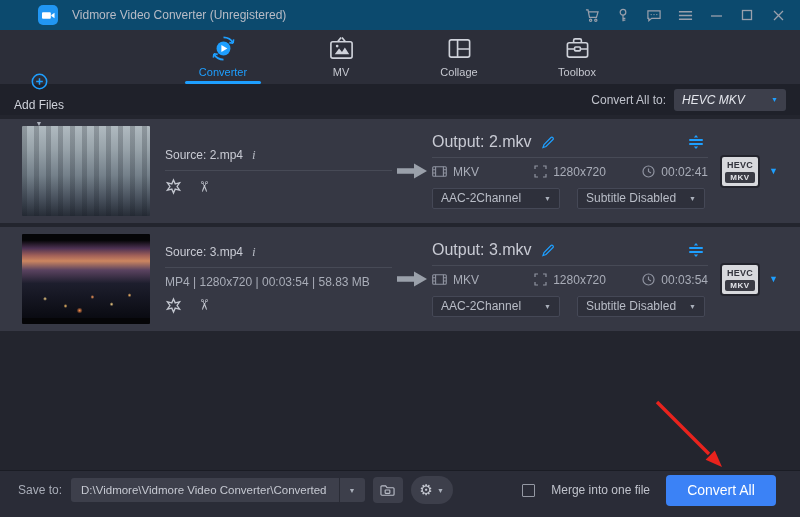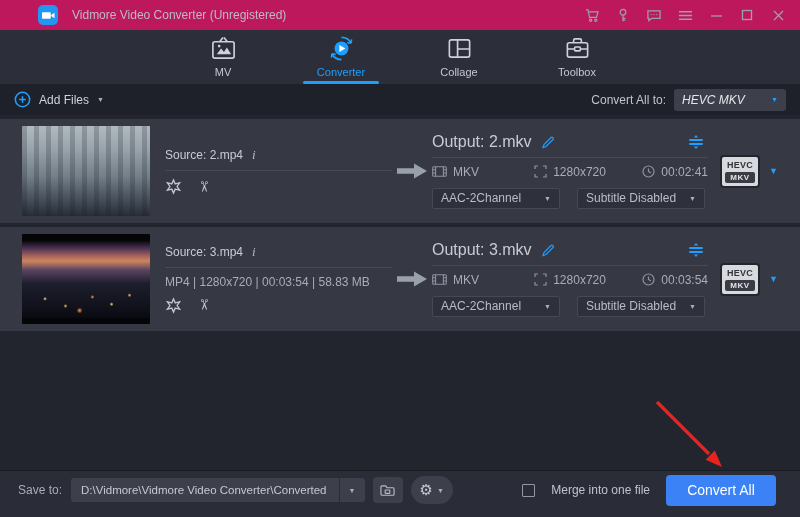--- a/index.html
+++ b/index.html
@@ -7,21 +7,21 @@
   body {
     font-family: "Liberation Sans", sans-serif;
     background: #23252e;
     color: #c9cbd4;
     position: relative;
   }
   .window { width: 800px; height: 517px; position: relative; display: flex; flex-direction: column; }
 
   
   .titlebar {
-    height: 30px; background: #be185d; display: flex; align-items: center;
+    height: 30px; background: #0c4a6e; display: flex; align-items: center;
     padding: 0 10px; flex: none;
   }
   .app-icon {
     width: 20px; height: 20px; border-radius: 5px; background: #2196f3;
     display: flex; align-items: center; justify-content: center; margin: 0 14px 0 28px;
   }
   .titlebar-title { font-size: 12px; color: #b9bcc6; }
   .titlebar-right { margin-left: auto; display: flex; align-items: center; gap: 7px; }
   .tb-btn {
     width: 24px; height: 22px; display: flex; align-items: center; justify-content: center;
@@ -44,21 +44,21 @@
     content: ""; position: absolute; left: -6px; right: -6px; bottom: 0;
     height: 3px; background: #1e9fff; border-radius: 2px;
   }
   .nav-icon { height: 27px; display: flex; align-items: center; }
 
   
   .toolbar {
     height: 31px; background: #1f212a; flex: none; position: relative;
     display: flex; align-items: center; padding: 0 14px;
   }
-  .addfiles { display: flex; align-items: center; gap: 8px; }
+  .addfiles { display: flex; align-items: center; gap: 8px; flex-direction: column; }
   .addfiles-label { font-size: 12px; color: #cfd2da; }
   .caret { font-size: 7px; color: #aab0bb; }
   .mid-tabs {
     position: absolute; left: 50%; top: 0; bottom: 0; transform: translateX(-50%);
     display: flex; align-items: center; gap: 26px;
   }
   .pill-tab {
     background: #15161d; color: #e8e9ee; font-size: 12px;
     padding: 4px 18px; border-radius: 12px;
   }
@@ -224,43 +224,43 @@
       </span>
       <span class="tb-btn">
         <svg width="13" height="13" viewBox="0 0 13 13" stroke="#9aa0ac" stroke-width="1.3">
             <path d="M2 2 L11 11 M11 2 L2 11"></path>
           </svg>
       </span>
     </div>
   </div>
 
   <div class="navbar">
-    <div class="nav-tab">
-      <span class="nav-icon">
-        <svg width="27" height="27" viewBox="0 0 28 28" fill="none" stroke="#cfd2da" stroke-width="1.7">
-            <path d="M10 7 L13.5 2.5 M18 7 L14.5 2.5"></path>
-            <rect x="3" y="7" width="22" height="17" rx="2"></rect>
-            <path d="M7 20 l4.5 -6 3 3.5 3 -4.5 4.5 7 Z" fill="#cfd2da" stroke="none"></path>
-            <circle cx="9.5" cy="11.5" r="1.4" fill="#cfd2da" stroke="none"></circle>
-          </svg>
-      </span>
-      <span class="nav-label">MV</span>
-    </div>
     <div class="nav-tab active">
       <span class="nav-icon">
         <svg width="27" height="27" viewBox="0 0 28 28">
             <path d="M14 2.5 a11.5 11.5 0 0 1 10 5.8" fill="none" stroke="#1e9fff" stroke-width="2"></path>
             <path d="M24 8.5 l0.5 -4 M24 8.5 l-4 -0.6" stroke="#1e9fff" stroke-width="1.6" fill="none"></path>
             <path d="M14 25.5 a11.5 11.5 0 0 1 -10 -5.8" fill="none" stroke="#1e9fff" stroke-width="2"></path>
             <path d="M4 19.5 l-0.5 4 M4 19.5 l4 0.6" stroke="#1e9fff" stroke-width="1.6" fill="none"></path>
             <circle cx="14" cy="14" r="7.2" fill="#1e9fff"></circle>
             <path d="M11.8 10.4 L18 14 L11.8 17.6 Z" fill="#ffffff"></path>
           </svg>
       </span>
       <span class="nav-label">Converter</span>
+    </div>
+    <div class="nav-tab">
+      <span class="nav-icon">
+        <svg width="27" height="27" viewBox="0 0 28 28" fill="none" stroke="#cfd2da" stroke-width="1.7">
+            <path d="M10 7 L13.5 2.5 M18 7 L14.5 2.5"></path>
+            <rect x="3" y="7" width="22" height="17" rx="2"></rect>
+            <path d="M7 20 l4.5 -6 3 3.5 3 -4.5 4.5 7 Z" fill="#cfd2da" stroke="none"></path>
+            <circle cx="9.5" cy="11.5" r="1.4" fill="#cfd2da" stroke="none"></circle>
+          </svg>
+      </span>
+      <span class="nav-label">MV</span>
     </div>
     <div class="nav-tab">
       <span class="nav-icon">
         <svg width="27" height="27" viewBox="0 0 28 28" fill="none" stroke="#cfd2da" stroke-width="1.7">
             <rect x="3.5" y="5" width="21" height="18" rx="2"></rect>
             <path d="M12 5 V23 M12 14.5 H24.5"></path>
           </svg>
       </span>
       <span class="nav-label">Collage</span>
     </div>

